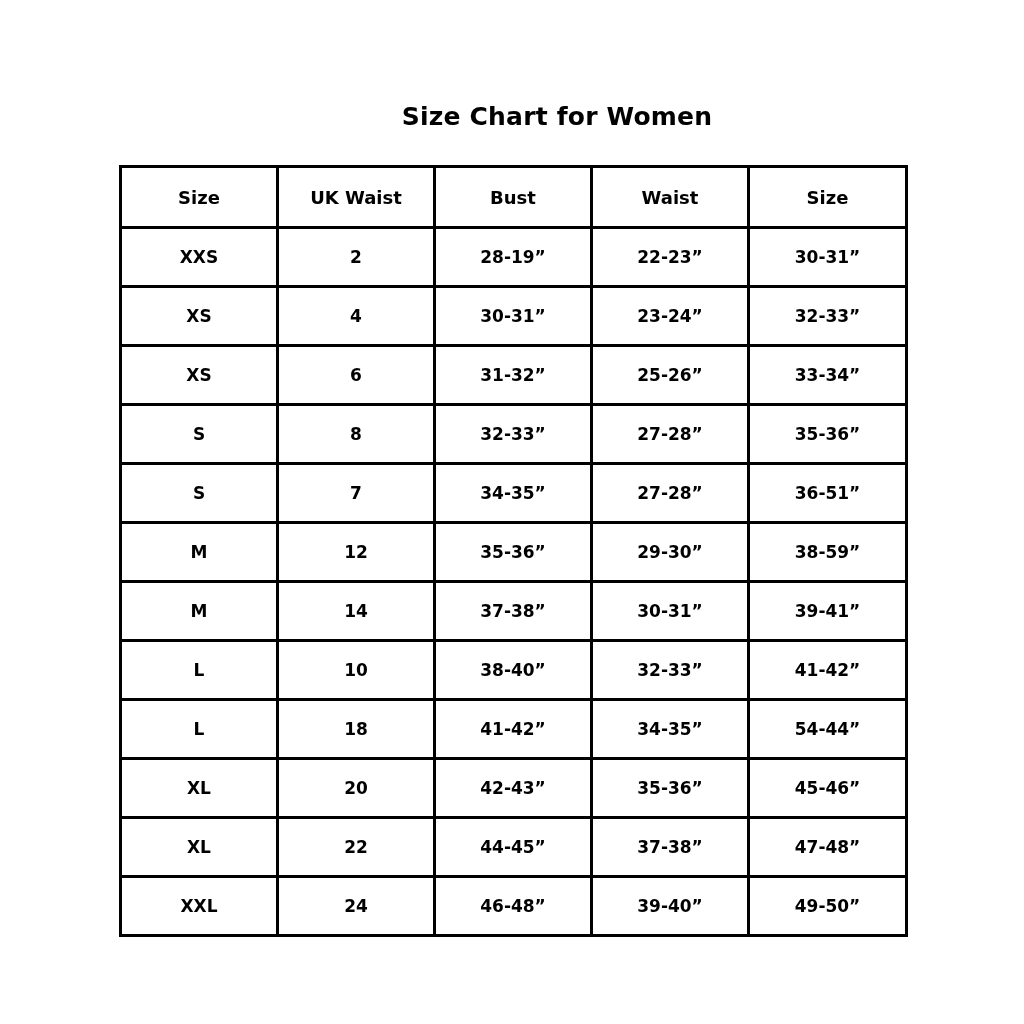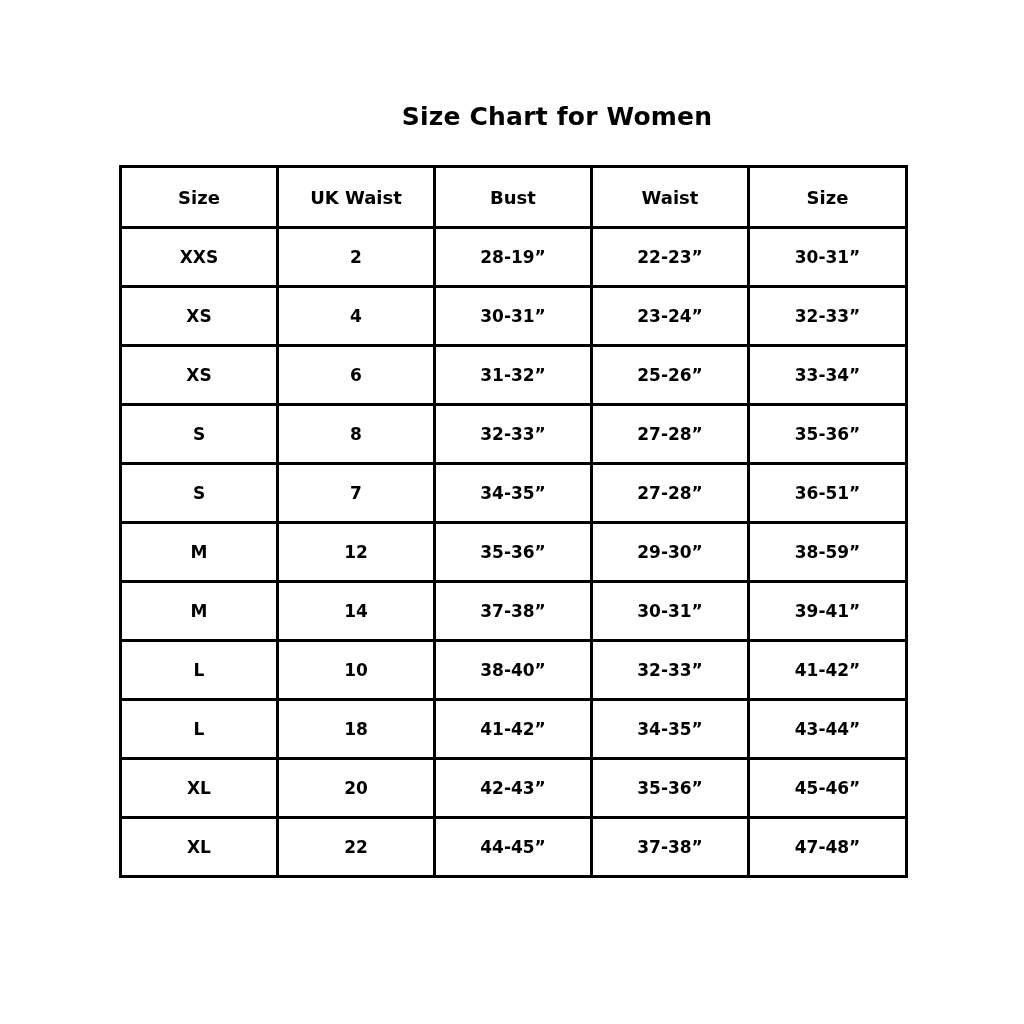--- a/index.html
+++ b/index.html
@@ -142,33 +142,40 @@
           <td>10</td>
           <td>38-40”</td>
           <td>32-33”</td>
           <td>41-42”</td>
         </tr>
         <tr>
           <td>L</td>
           <td>18</td>
           <td>41-42”</td>
           <td>34-35”</td>
-          <td>43-44”</td>
+          <td>54-44”</td>
         </tr>
         <tr>
           <td>XL</td>
           <td>20</td>
           <td>42-43”</td>
           <td>35-36”</td>
           <td>45-46”</td>
         </tr>
         <tr>
           <td>XL</td>
           <td>22</td>
           <td>44-45”</td>
           <td>37-38”</td>
           <td>47-48”</td>
         </tr>
+        <tr>
+          <td>XXL</td>
+          <td>24</td>
+          <td>46-48”</td>
+          <td>39-40”</td>
+          <td>49-50”</td>
+        </tr>
       </tbody>
     </table>
   </div>
 
 </div>
 
 </body></html>

